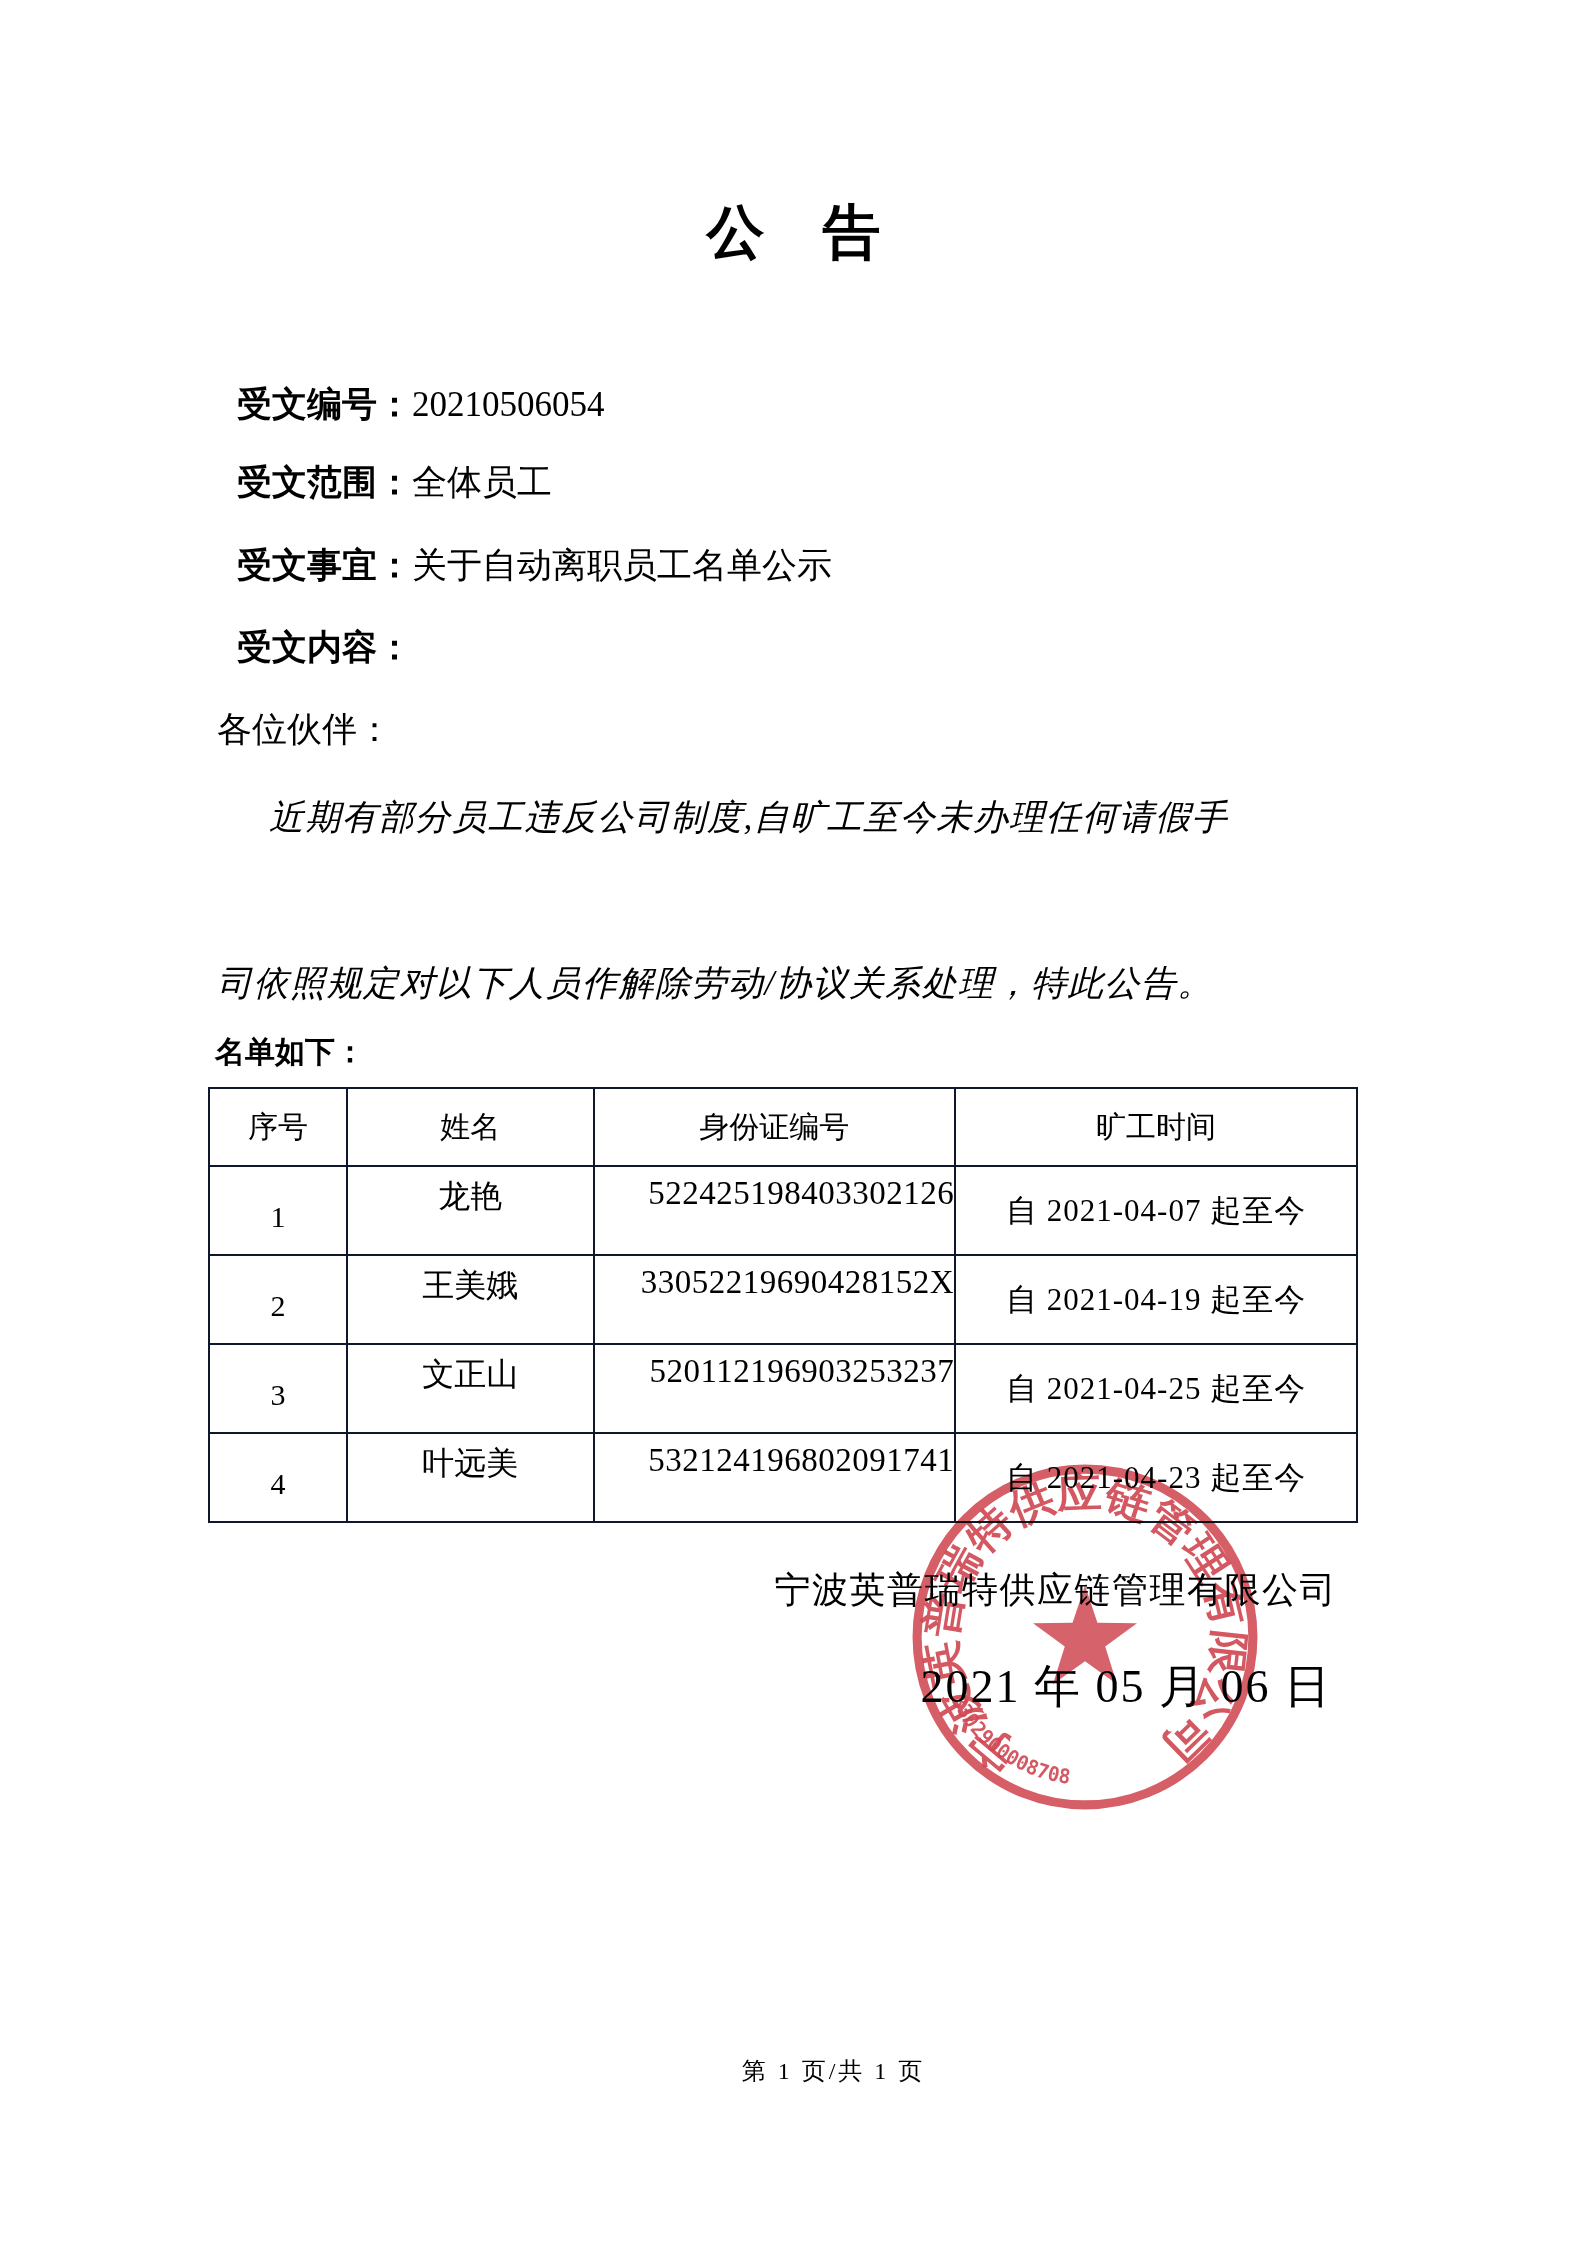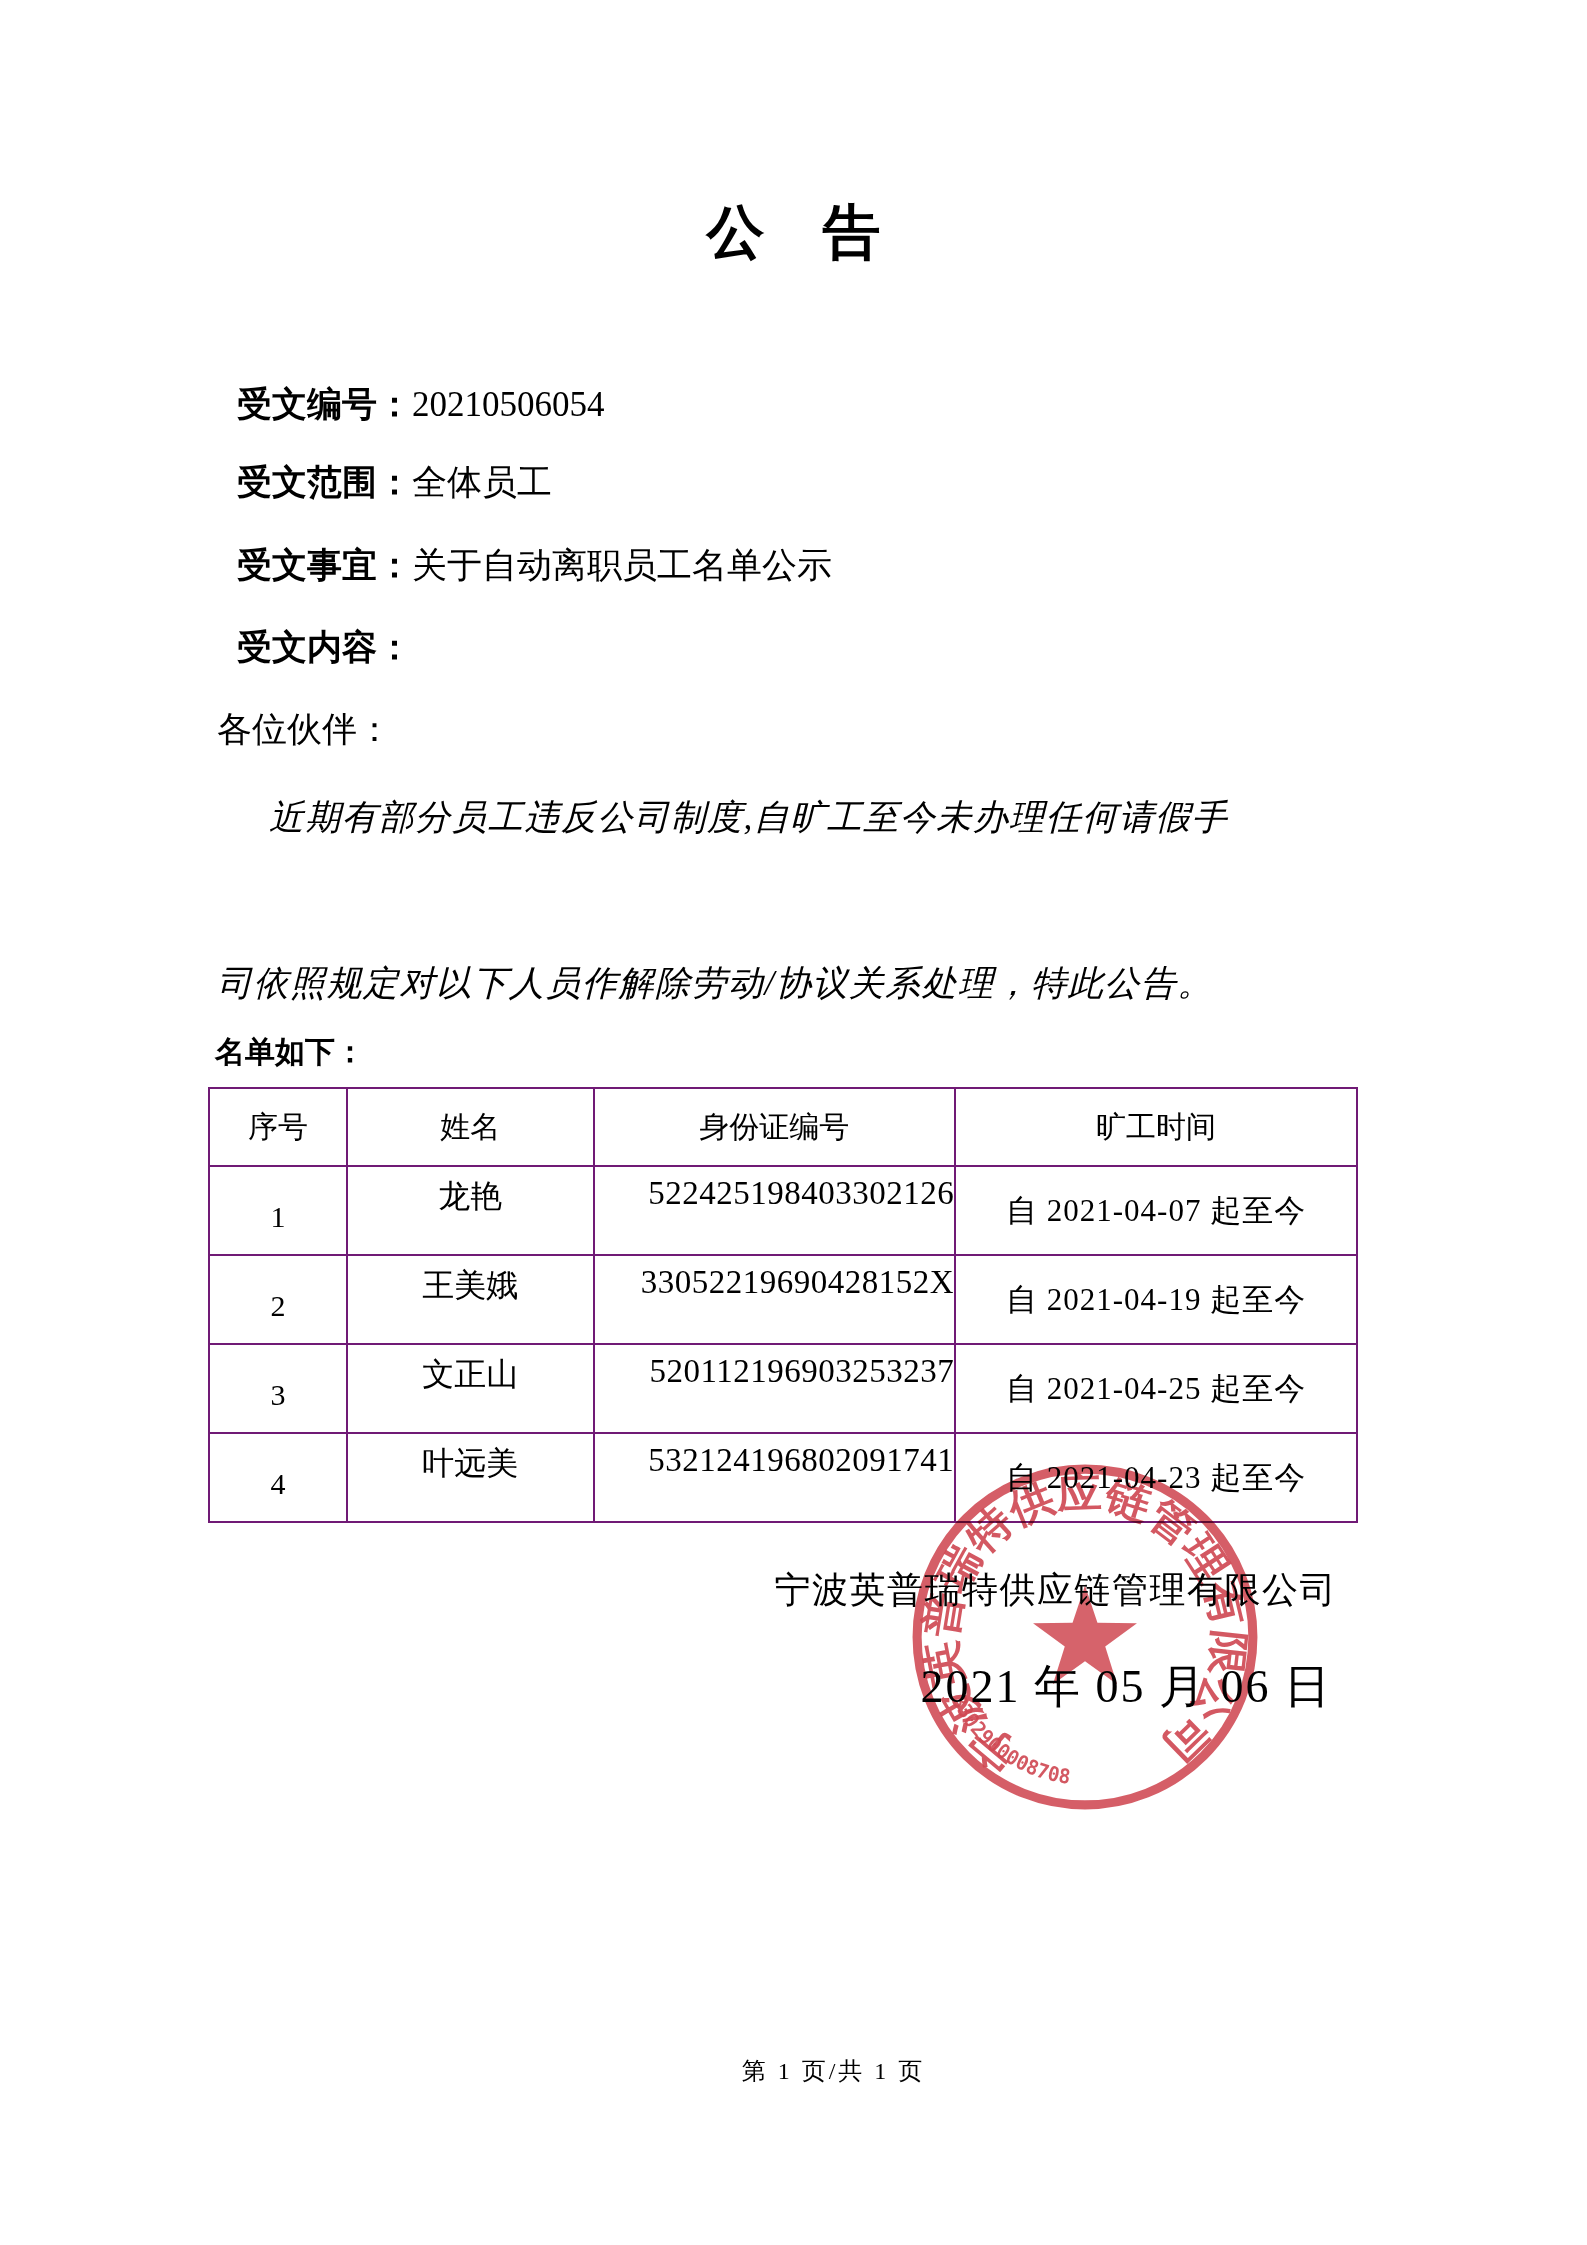--- a/index.html
+++ b/index.html
@@ -28,21 +28,21 @@
   .b1 { top:794px; padding-left:52px; }
   .b2 { top:879px; }
   .b3 { top:960px; }
   .list-intro { position:absolute; left:215px; top:1032px; font-size:30px; font-weight:bold; }
 
   table.roster {
     position:absolute; left:208px; top:1087px; width:1150px;
     border-collapse:collapse; table-layout:fixed;
   }
   table.roster th, table.roster td {
-    border:2px solid #701a75; font-weight:normal; overflow:hidden;
+    border:2px solid #0f172a; font-weight:normal; overflow:hidden;
   }
   table.roster th { height:74px; font-size:30px; text-align:center; vertical-align:middle; }
   table.roster td { height:72px; }
   td.cell-seq { text-align:center; vertical-align:middle; font-size:30px; padding-top:14px; }
   td.cell-name { text-align:center; vertical-align:top; font-size:32px; padding-top:8px;margin-left:24px; }
   td.cell-id { text-align:right; vertical-align:top; font-size:33px; padding:8px 0 0 26px; letter-spacing:0.5px; }
   td.cell-period { text-align:center; vertical-align:middle; font-size:31px; letter-spacing:1px; }
 
   .sig-company { position:absolute; top:1566px; right:250px; font-size:36px; letter-spacing:1.5px; white-space:nowrap; }
   .sig-date { position:absolute; top:1656px; right:255px; font-size:46px; letter-spacing:2px; white-space:nowrap; }

